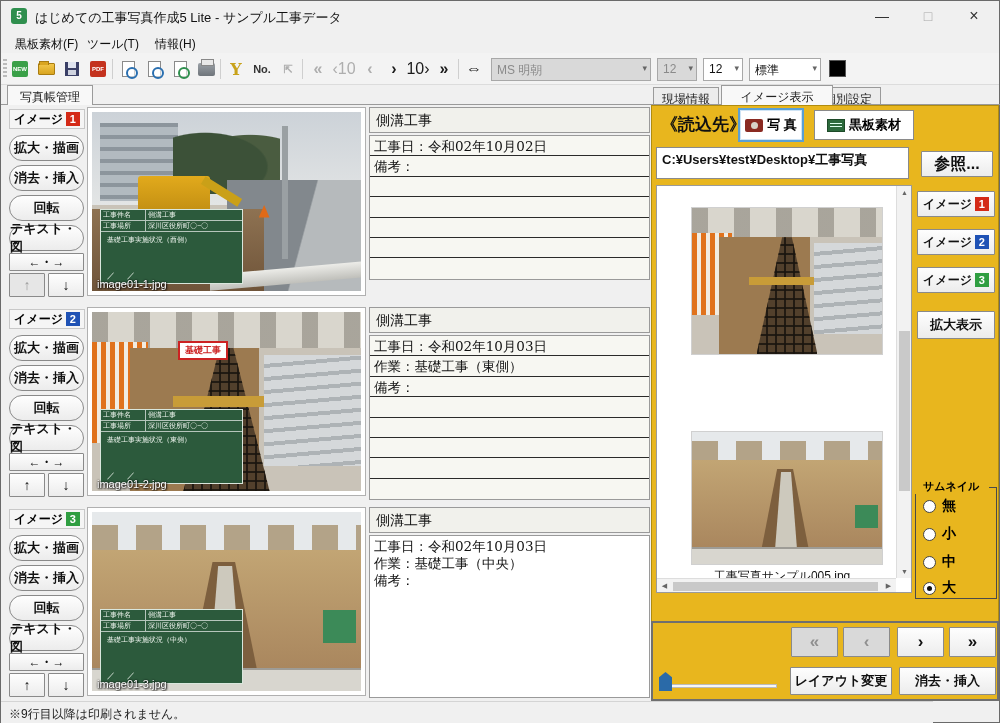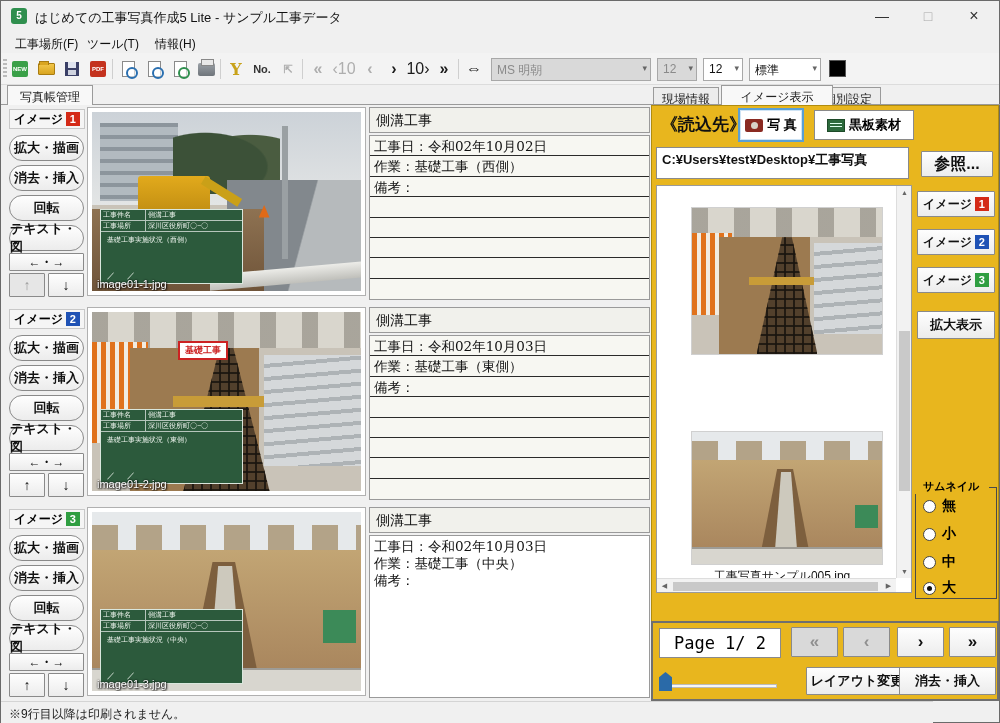--- a/index.html
+++ b/index.html
@@ -160,41 +160,41 @@
   .radio.sel:after { content:""; position:absolute; left:3px; top:3px; width:5px; height:5px; border-radius:50%; background:#111; }
 
   .bottom-box { position:absolute; left:650px; top:620px; width:348px; height:80px; background:#e8b61e; border:2px solid #6f6f6f; }
   .page-box { position:absolute; left:658px; top:627px; width:122px; height:30px; background:#fff; border:1px solid #8a8a8a;
     font-family:"DejaVu Sans Mono","Liberation Mono",monospace; font-size:17px; text-align:center; line-height:28px; }
   .pg-btn { position:absolute; top:626px; width:47px; height:30px; font-size:17px; }
   .pg-btn.dis { background:#d9d9d9; color:#8f8f8f; }
   .slider-track { position:absolute; left:660px; top:683px; width:116px; height:4px; background:#f6f6f6; border:1px solid #bbb; }
   .slider-thumb { position:absolute; left:658px; top:671px; width:13px; height:19px; background:#2a6aa8;
     clip-path:polygon(50% 0,100% 28%,100% 100%,0 100%,0 28%); }
-  .layout-btn { position:absolute; left:789px; top:666px; width:102px; height:28px; font-size:13px;margin-left:16px; }
+  .layout-btn { position:absolute; left:789px; top:666px; width:102px; height:28px; font-size:13px; }
   .delins-btn { position:absolute; left:898px; top:666px; width:97px; height:28px; font-size:13px; }
 
   .statusbar { position:absolute; left:0; top:700px; width:932px; height:23px; background:#f0f0f0; border-top:1px solid #d4d4d4;
     font-size:12px; color:#222; padding:4px 0 0 8px; }
 </style>
 </head>
 <body>
 
 <div class="app">
 
   <div class="titlebar">
     <div class="win-icon">5</div>
     <div class="win-title">はじめての工事写真作成5 Lite - サンプル工事データ</div>
     <div class="win-btn win-min">—</div>
     <div class="win-btn win-max">□</div>
     <div class="win-btn win-close">×</div>
   </div>
 
   <div class="menubar">
-    <div class="menu-item" style="left:8px">工事場所(F)</div>
+    <div class="menu-item" style="left:8px">黒板素材(F)</div>
     <div class="menu-item" style="left:80px">ツール(T)</div>
     <div class="menu-item" style="left:148px">情報(H)</div>
   </div>
 
   <div class="toolbar">
       <div class="grip"></div>
     </div>
   <div class="tbtn" style="left:8px">
       <span class="ic-new">NEW</span>
     </div>
@@ -373,21 +373,20 @@
         <div class="bb-desc">基礎工事実施状況（中央）</div>
         <div class="bb-date">／　／</div>
       </div>
       <div class="photo-file">image01-3.jpg</div>
     </div>
   </div>
 
   <div class="cap-title" style="top:106px">側溝工事</div>
   <div class="cap-lines" style="top:134px">
     <div class="cap-row">工事日：令和02年10月02日</div>
-    <div class="cap-row">作業：基礎工事（西側）</div>
     <div class="cap-row">備考：</div>
     <div class="cap-row"></div>
       <div class="cap-row"></div>
       <div class="cap-row"></div>
       <div class="cap-row"></div>
       <div class="cap-row"></div>
   </div>
   <div class="cap-title" style="top:306px">側溝工事</div>
   <div class="cap-lines" style="top:334px">
     <div class="cap-row">工事日：令和02年10月03日</div>
@@ -481,21 +480,20 @@
   <div class="radio-row" style="top:552px">
     <span class="radio"></span>
       <span>中</span>
   </div>
   <div class="radio-row" style="top:578px">
     <span class="radio sel"></span>
       <span>大</span>
   </div>
 
   <div class="bottom-box"></div>
-  <div class="page-box">Page 1/ 2</div>
   <div class="btn pg-btn dis" style="left:790px">«</div>
   <div class="btn pg-btn dis" style="left:842px">‹</div>
   <div class="btn pg-btn" style="left:896px">›</div>
   <div class="btn pg-btn" style="left:948px">»</div>
   <div class="slider-track"></div>
   <div class="slider-thumb"></div>
   <div class="btn layout-btn">レイアウト変更</div>
   <div class="btn delins-btn">消去・挿入</div>
 
   <div class="statusbar">

